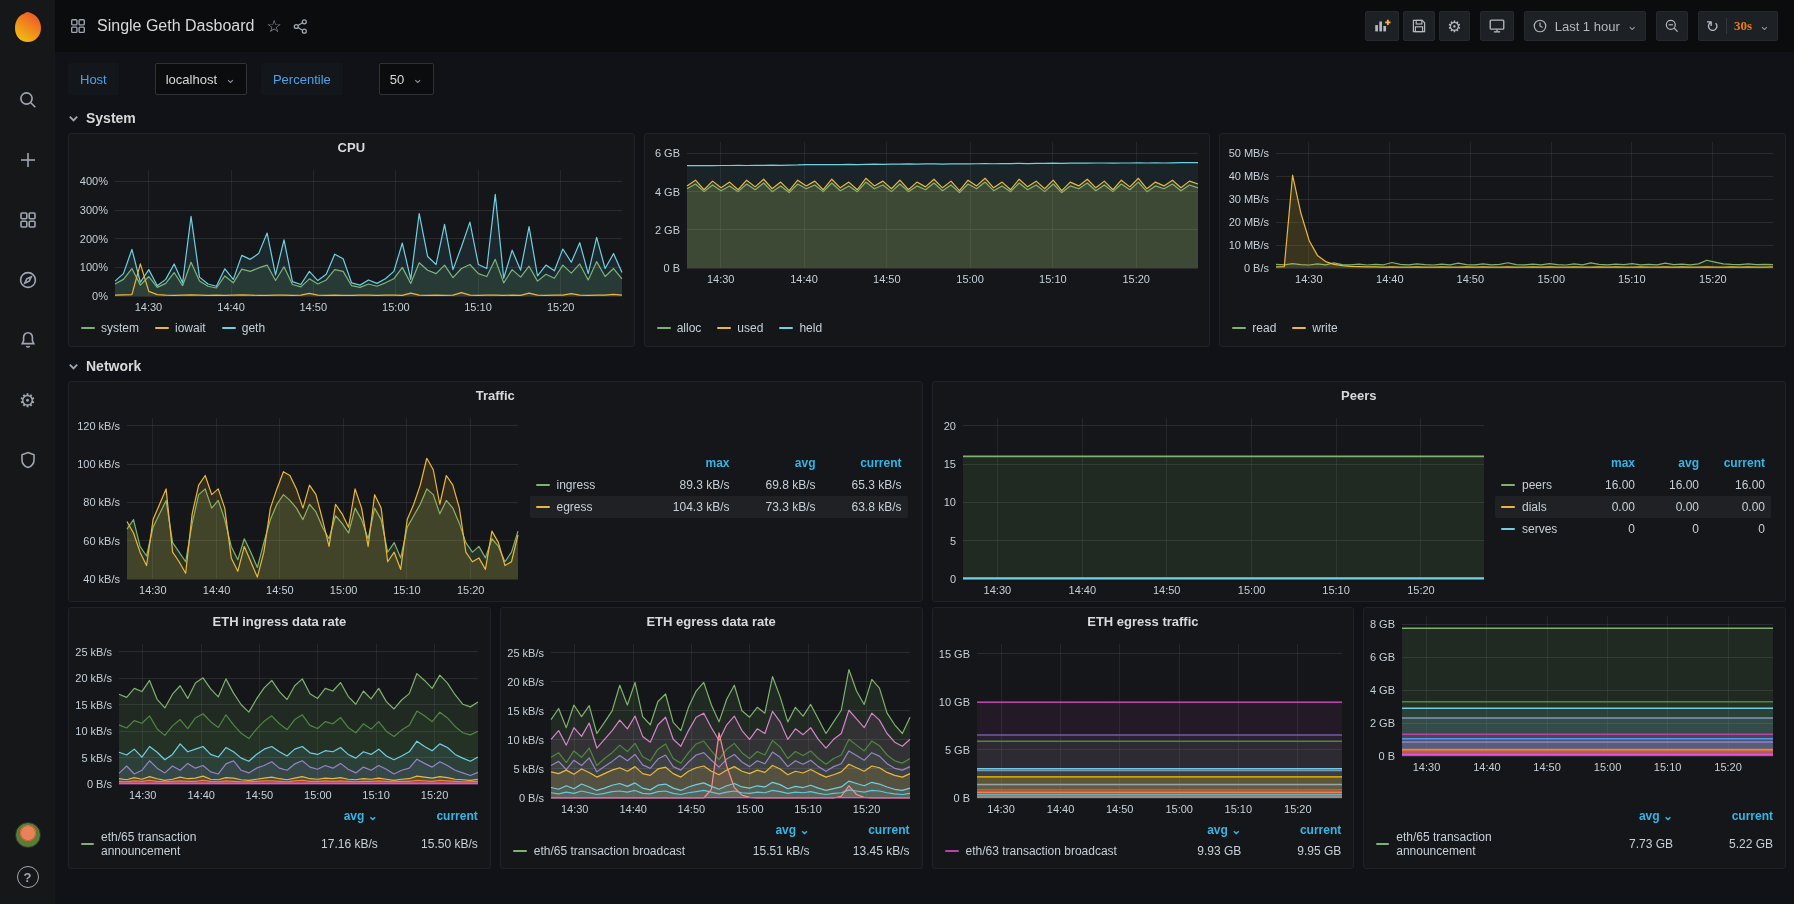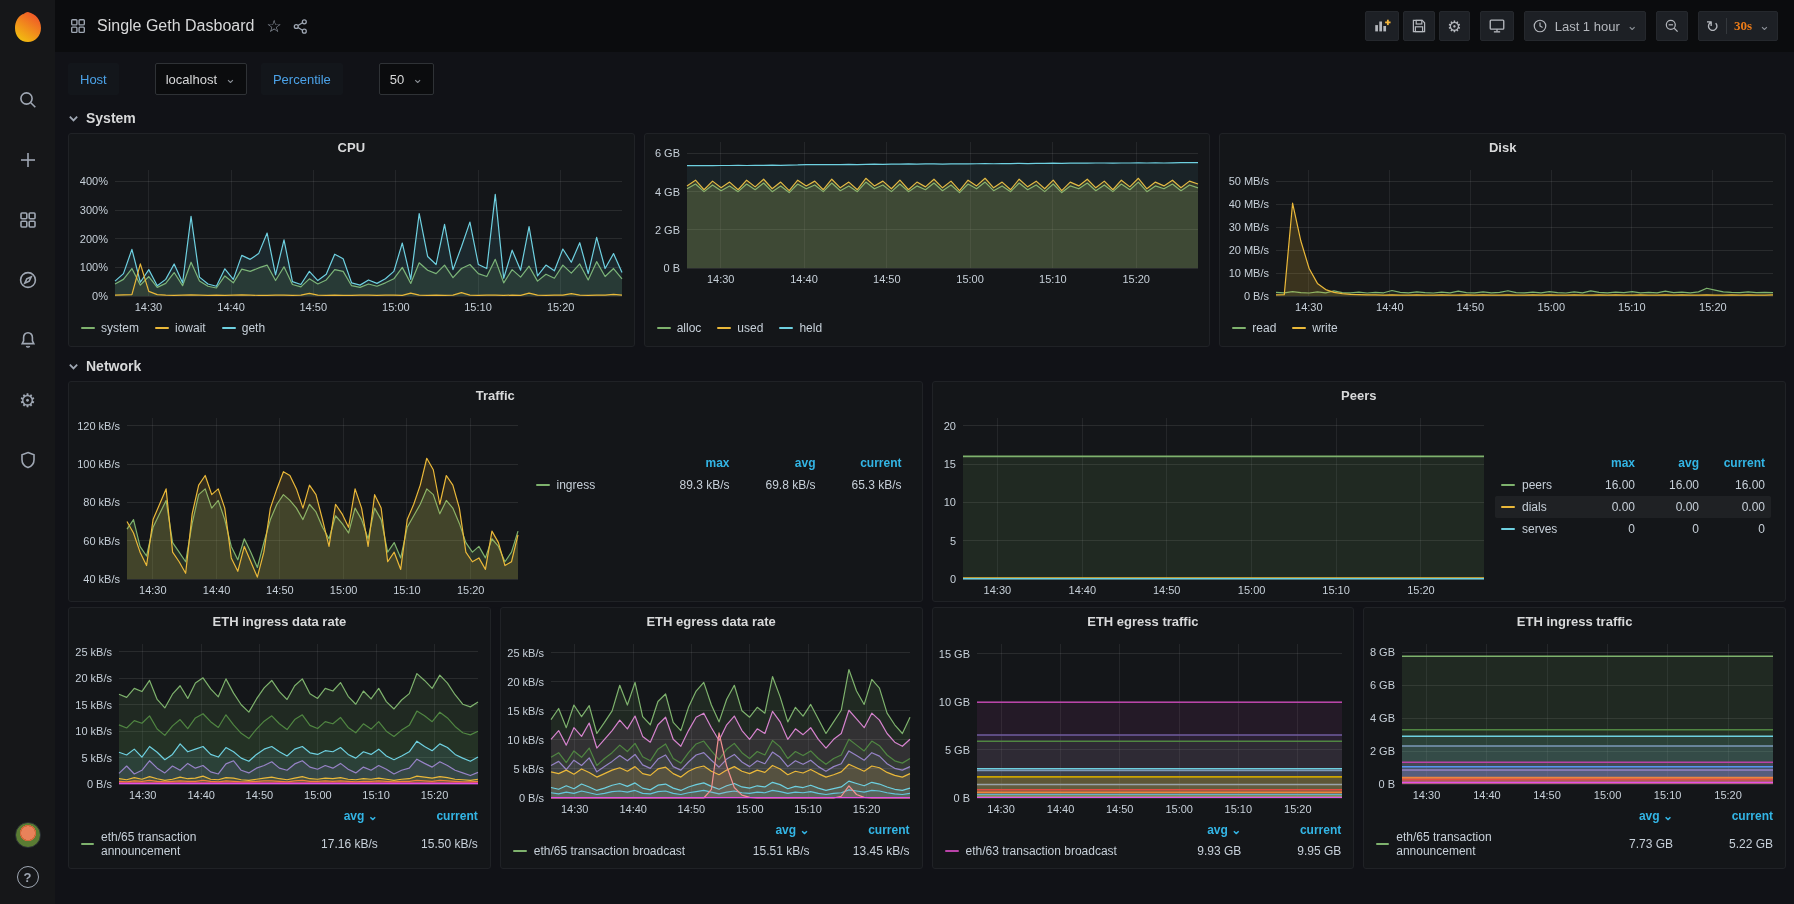--- a/index.html
+++ b/index.html
@@ -338,21 +338,20 @@
                 <span>used</span>
               </span>
             <span class="li">
                 <i class="dash-ic" style="background: rgb(110, 208, 224);"></i>
                 <span>held</span>
               </span>
           </div>
         </section>
 
         <section class="panel">
-          <h2 class="panel-title">Disk</h2>
           <div class="plot"><svg width="565" height="156">
                 <line x1="88.80199999999999" y1="8" x2="88.80199999999999" y2="134" stroke="rgba(255,255,255,0.07)" shape-rendering="crispEdges"></line>
                 <line x1="169.813" y1="8" x2="169.813" y2="134" stroke="rgba(255,255,255,0.07)" shape-rendering="crispEdges"></line>
                 <line x1="250.327" y1="8" x2="250.327" y2="134" stroke="rgba(255,255,255,0.07)" shape-rendering="crispEdges"></line>
                 <line x1="331.338" y1="8" x2="331.338" y2="134" stroke="rgba(255,255,255,0.07)" shape-rendering="crispEdges"></line>
                 <line x1="411.852" y1="8" x2="411.852" y2="134" stroke="rgba(255,255,255,0.07)" shape-rendering="crispEdges"></line>
                 <line x1="492.863" y1="8" x2="492.863" y2="134" stroke="rgba(255,255,255,0.07)" shape-rendering="crispEdges"></line>
                 <line x1="56" y1="134" x2="553" y2="134" stroke="rgba(255,255,255,0.09)" shape-rendering="crispEdges"></line>
                 <text x="49" y="138" text-anchor="end" class="tick">0 B/s</text>
                 <line x1="56" y1="111.0909090909091" x2="553" y2="111.0909090909091" stroke="rgba(255,255,255,0.09)" shape-rendering="crispEdges"></line>
@@ -437,20 +436,29 @@
                 <span class="val">current</span>
               </div>
               <div class="lt-row lt-cols-t">
                 <span class="lname">
                     <i class="dash-ic" style="background: rgb(126, 178, 109);"></i>
                     <span>ingress</span>
                   </span>
                 <span class="val">89.3 kB/s</span>
                 <span class="val">69.8 kB/s</span>
                 <span class="val">65.3 kB/s</span>
+              </div>
+              <div class="lt-row lt-cols-t hl">
+                <span class="lname">
+                    <i class="dash-ic" style="background: rgb(234, 184, 57);"></i>
+                    <span>egress</span>
+                  </span>
+                <span class="val">104.3 kB/s</span>
+                <span class="val">73.3 kB/s</span>
+                <span class="val">63.8 kB/s</span>
               </div>
             </div>
           </div>
         </section>
 
         <section class="panel">
           <h2 class="panel-title">Peers</h2>
           <div class="pbody">
             <div class="plot"><svg width="563" height="191">
                   <line x1="64.386" y1="8" x2="64.386" y2="169" stroke="rgba(255,255,255,0.07)" shape-rendering="crispEdges"></line>
@@ -701,21 +709,20 @@
                   <i class="dash-ic" style="background: rgb(186, 67, 169);"></i>
                   <span>eth/63 transaction broadcast</span>
                 </span>
               <span class="val">9.93 GB</span>
               <span class="val">9.95 GB</span>
             </div>
           </div>
         </section>
 
         <section class="panel">
-          <h2 class="panel-title">ETH ingress traffic</h2>
           <div class="plot"><svg width="421" height="170">
                 <line x1="62.486000000000004" y1="8" x2="62.486000000000004" y2="148" stroke="rgba(255,255,255,0.07)" shape-rendering="crispEdges"></line>
                 <line x1="122.959" y1="8" x2="122.959" y2="148" stroke="rgba(255,255,255,0.07)" shape-rendering="crispEdges"></line>
                 <line x1="183.061" y1="8" x2="183.061" y2="148" stroke="rgba(255,255,255,0.07)" shape-rendering="crispEdges"></line>
                 <line x1="243.53400000000002" y1="8" x2="243.53400000000002" y2="148" stroke="rgba(255,255,255,0.07)" shape-rendering="crispEdges"></line>
                 <line x1="303.63599999999997" y1="8" x2="303.63599999999997" y2="148" stroke="rgba(255,255,255,0.07)" shape-rendering="crispEdges"></line>
                 <line x1="364.109" y1="8" x2="364.109" y2="148" stroke="rgba(255,255,255,0.07)" shape-rendering="crispEdges"></line>
                 <line x1="38" y1="148" x2="409" y2="148" stroke="rgba(255,255,255,0.09)" shape-rendering="crispEdges"></line>
                 <text x="31" y="152" text-anchor="end" class="tick">0 B</text>
                 <line x1="38" y1="115.05882352941177" x2="409" y2="115.05882352941177" stroke="rgba(255,255,255,0.09)" shape-rendering="crispEdges"></line>

